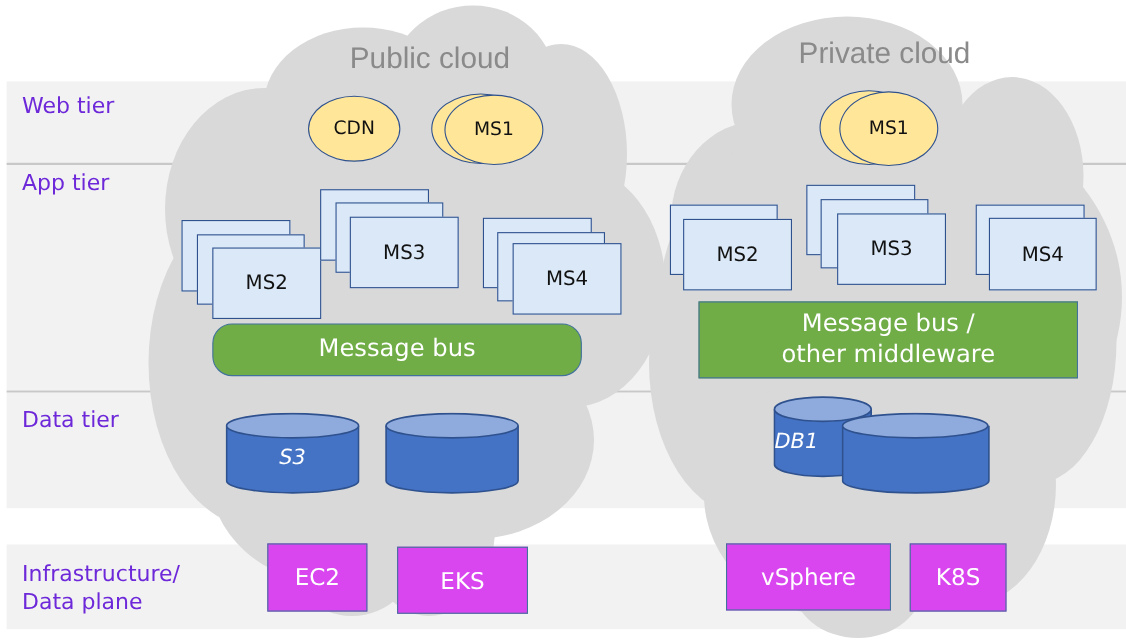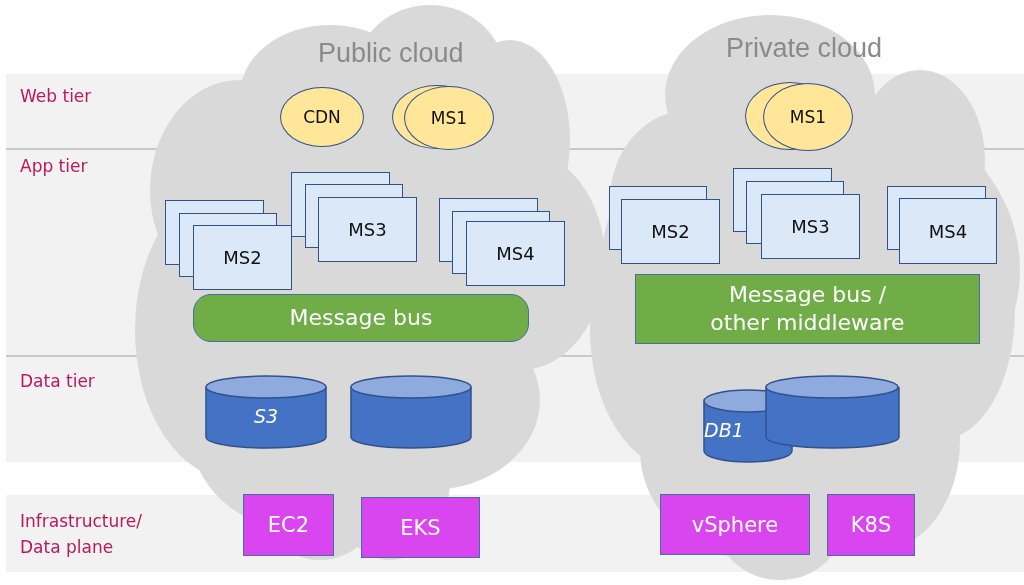--- a/index.html
+++ b/index.html
@@ -1,20 +1,20 @@
 <!DOCTYPE html>
 <html><head>
   <meta charset="utf-8">
   <style>
     html, body { margin: 0; padding: 0; background: #ffffff; }
     body { width: 1024px; height: 585px; position: relative; overflow: hidden;
            font-family: "DejaVu Sans", sans-serif; }
     .band { position: absolute; left: 6px; width: 1018px; background: #f2f2f2; }
     .band-line { position: absolute; left: 6px; width: 1018px; height: 2px; background: #c8c8c8; }
-    .tier-label { position: absolute; left: 20px; font-size: 17px; color: #be185d; line-height: 26px; white-space: pre-line; }
+    .tier-label { position: absolute; left: 20px; font-size: 20px; color: #6d28d9; line-height: 26px; white-space: pre-line; }
     svg.clouds { position: absolute; left: 0; top: 0; }
     .cloud-title { position: absolute; font-family: "Liberation Sans", sans-serif; font-size: 27px; color: #8a8a8a; }
     .ellipse { position: absolute; border: 1.5px solid #2f528f; background: #ffe699; border-radius: 50%; box-sizing: border-box;
                display: flex; align-items: center; justify-content: center; font-size: 17px; color: #111; }
     .card { position: absolute; border: 1.5px solid #2f528f; background: #dae8f7; box-sizing: border-box;
             display: flex; align-items: center; justify-content: center; font-size: 18px; color: #111; }
     .bus { position: absolute; border: 1.5px solid #41719c; background: #70ad47; box-sizing: border-box;
            display: flex; align-items: center; justify-content: center; text-align: center;
            font-size: 22px; color: #ffffff; line-height: 28px; white-space: pre-line; }
     .db { position: absolute; font-style: italic; }
@@ -108,21 +108,21 @@
     <ellipse cx="61" cy="12" rx="60" ry="11" fill="#8faadc" stroke="#2f528f" stroke-width="1.5"></ellipse>
   </svg>
   <div class="db-label" style="top:30px;">S3</div>
 </div>
 <div class="db" style="left:350px;top:375px;width:122px;height:75px;">
   <svg width="122" height="75">
     <path d="M1 12 L1 62 A60 11 0 0 0 121 62 L121 12" fill="#4472c4" stroke="#2f528f" stroke-width="1.5"></path>
     <ellipse cx="61" cy="12" rx="60" ry="11" fill="#8faadc" stroke="#2f528f" stroke-width="1.5"></ellipse>
   </svg>
 </div>
-<div class="db" style="left:655px;top:389px;width:90px;height:75px;padding-left:48px;">
+<div class="db" style="left:655px;top:360px;width:90px;height:75px;padding-left:48px;">
   <svg width="90" height="75">
     <path d="M1 12 L1 62 A44 11 0 0 0 89 62 L89 12" fill="#4472c4" stroke="#2f528f" stroke-width="1.5"></path>
     <ellipse cx="45" cy="12" rx="44" ry="11" fill="#8faadc" stroke="#2f528f" stroke-width="1.5"></ellipse>
   </svg>
   <div class="db-label" style="top:30px;">DB1</div>
 </div>
 <div class="db" style="left:765px;top:375px;width:135px;height:75px;">
   <svg width="135" height="75">
     <path d="M1 12 L1 62 A66 11 0 0 0 134 62 L134 12" fill="#4472c4" stroke="#2f528f" stroke-width="1.5"></path>
     <ellipse cx="67" cy="12" rx="66" ry="11" fill="#8faadc" stroke="#2f528f" stroke-width="1.5"></ellipse>

